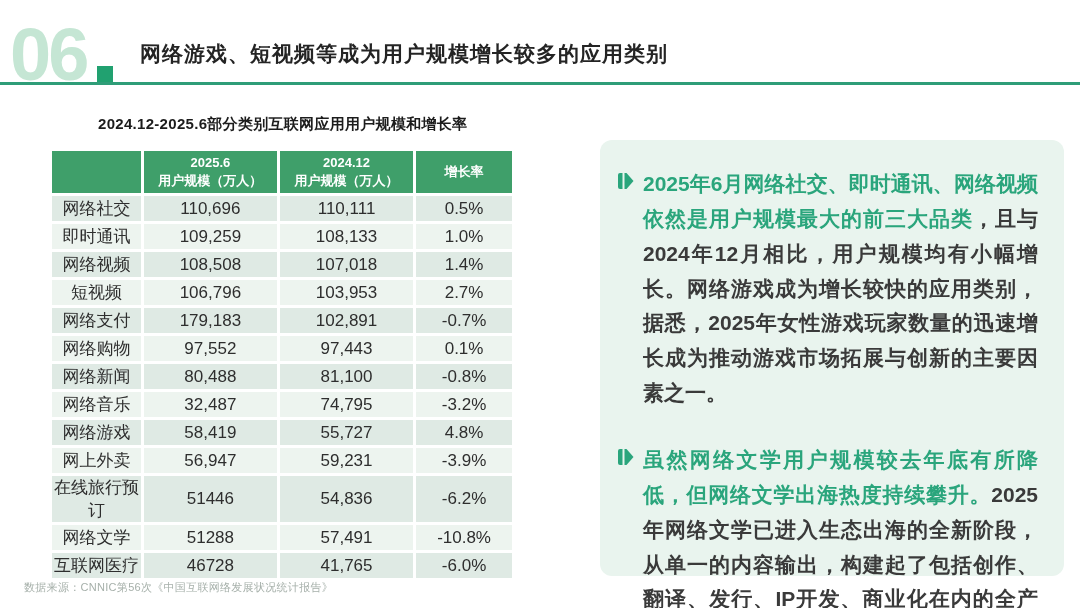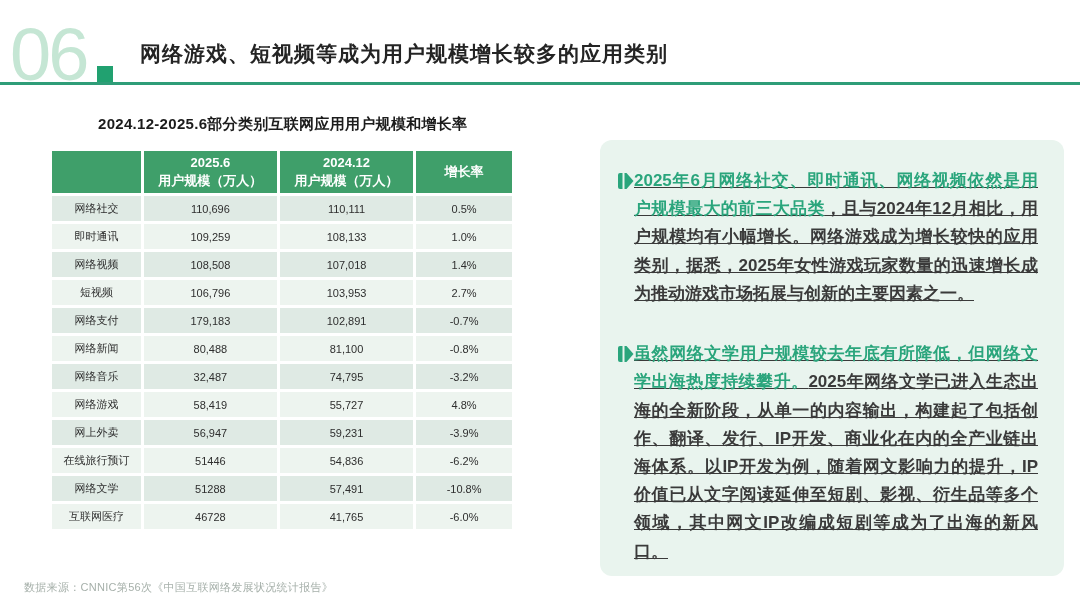--- a/index.html
+++ b/index.html
@@ -8,21 +8,21 @@
     position:relative; background:#ffffff; overflow:hidden;
     font-family:"Liberation Sans","DejaVu Sans",sans-serif;
   }
   :root{
     --header-green:#3f9f6a; --row-odd:#dfeae4; --row-even:#edf4ef;
     --highlight-orange:#fbd9a2; --panel-bg:#e9f4ee; --accent-green:#2aa57c;
     --line-green:#2f9d78; --page-number-green:#c5e6d4; --square-green:#21a170;
     --title-text:#242424; --body-text:#3a3a3a; --footer-text:#a6b0aa;
   }
   .page-number{
-    position:absolute; left:10px; top:18px; font-size:74px; font-weight:400;
+    position:absolute; left:10px; top:18px; font-size:74px; font-weight:700;
     line-height:1; letter-spacing:-3px; color:var(--page-number-green);
   }
   .page-square{
     position:absolute; left:97px; top:66px; width:16px; height:16px;
     background:var(--square-green);
   }
   .head-line{
     position:absolute; left:0; top:82px; width:1080px; height:3px;
     background:var(--line-green);
   }
@@ -37,37 +37,37 @@
   table.data{
     position:absolute; left:49px; top:148px; width:466px;
     border-collapse:separate; border-spacing:3px; table-layout:fixed;
   }
   table.data th, table.data td{ text-align:center; vertical-align:middle; }
   table.data thead th{
     background:var(--header-green); color:#ffffff; font-weight:700;
     height:42px; font-size:13px; line-height:1.35;
   }
   table.data tbody td{
-    height:25px; font-size:11px; color:#2e2e2e;
+    height:25px; font-size:17px; color:#2e2e2e;
   }
   table.data tbody tr:nth-child(odd) td{ background:var(--row-odd); }
   table.data tbody tr:nth-child(even) td{ background:var(--row-even); }
   table.data tbody td.hl{ background:var(--highlight-orange); }
   .panel{
     position:absolute; left:600px; top:140px; width:464px; height:436px;
     background:var(--panel-bg); border-radius:12px;
     padding:27px 26px 0 17px;
   }
   .bullet-row{ display:flex; align-items:flex-start; }
   .bullet-row + .bullet-row{ margin-top:32px; }
   .bullet-icon{ flex:0 0 17px; margin-top:5px; }
   .bullet-icon path{ fill:var(--accent-green); }
   .bullet-text{
-    font-size:17px; line-height:1.66; color:var(--body-text);
-    text-align:justify; font-weight:600;text-decoration:underline;
+    margin-left:9px; font-size:21px; line-height:1.66; color:var(--body-text);
+    text-align:justify; font-weight:600;
   }
   .hl-green{ color:var(--accent-green); font-weight:700; }
   .footer{
     position:absolute; left:24px; top:580px; font-size:11px;
     color:var(--footer-text); letter-spacing:0.3px;text-align:right;
   }
 </style>
 </head>
 <body>
 
@@ -126,20 +126,26 @@
         <td>103,953</td>
         <td>2.7%</td>
       </tr>
       <tr>
         <td>网络支付</td>
         <td>179,183</td>
         <td>102,891</td>
         <td>-0.7%</td>
       </tr>
       <tr>
+        <td>网络购物</td>
+        <td>97,552</td>
+        <td>97,443</td>
+        <td>0.1%</td>
+      </tr>
+      <tr>
         <td>网络新闻</td>
         <td>80,488</td>
         <td>81,100</td>
         <td>-0.8%</td>
       </tr>
       <tr>
         <td>网络音乐</td>
         <td>32,487</td>
         <td>74,795</td>
         <td>-3.2%</td>

